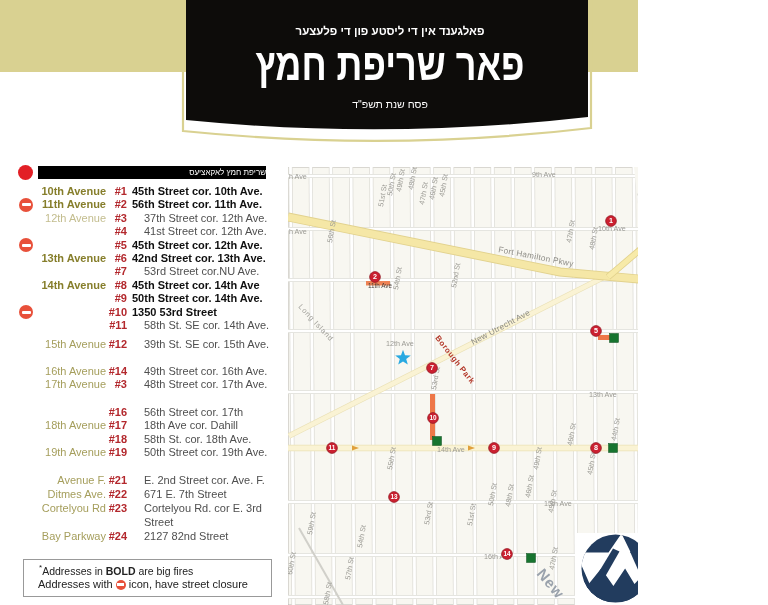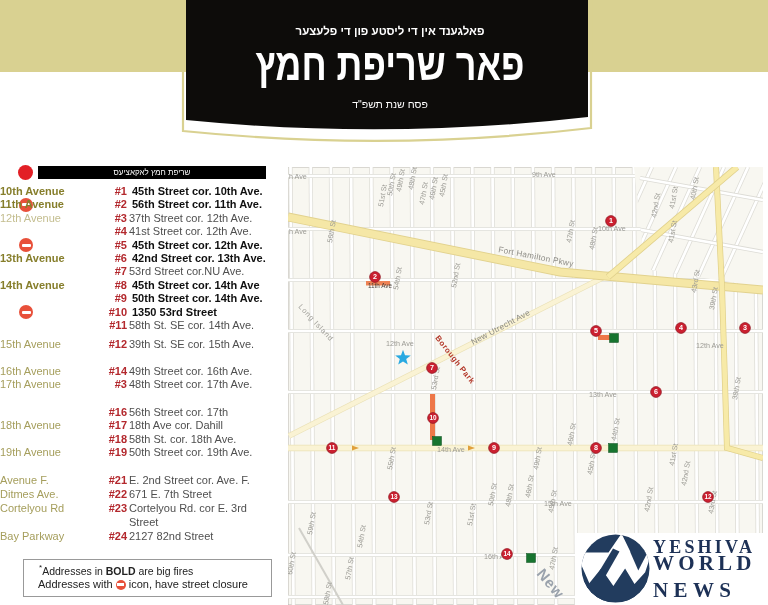--- a/index.html
+++ b/index.html
@@ -1,20 +1,20 @@
 <!DOCTYPE html>
 <html><head><meta charset="utf-8">
 <style>
 html,body{margin:0;padding:0;background:#fff}
-#page{position:relative;width:768px;height:605px;overflow:hidden;font-family:"Liberation Sans",sans-serif;background:#fff}
+#page{position:relative;width:638px;height:605px;overflow:hidden;font-family:"Liberation Sans",sans-serif;background:#fff}
 .lrow{position:absolute;left:0;display:flex;font-size:11px;line-height:13px;white-space:nowrap}
-.avl{display:inline-block;width:106px;text-align:left}
+.avl{display:inline-block;width:106px;text-align:right}
 .num{display:inline-block;width:21px;margin-left:0;text-align:right;color:#b3282d;font-weight:bold}
 .lrow .badr{margin-left:5px;color:#101010;font-weight:bold}
-.lrow .gadr{margin-left:2px;color:#4f4f4f}
+.lrow .gadr{margin-left:17px;color:#4f4f4f}
 .a1{color:#867e2b;font-weight:bold}
 .a2{color:#c3bd8e}
 .a3{color:#a59e5c}
 .noent{position:absolute;left:19px;width:14px;height:14px;background:#e8503a;border-radius:50%}
 .noent .bar{position:absolute;left:2.5px;top:5.5px;width:9px;height:3px;background:#fff;border-radius:1px}
 .ywn{position:absolute;left:653px;font-family:"Liberation Serif",serif;font-weight:bold;color:#1d3156;line-height:20px}
 </style></head>
 <body>
 <div id="page">
 
@@ -26,21 +26,21 @@
 </svg>
 
 <div style="position:absolute;left:190px;top:25px;width:400px;text-align:center;color:#fff;font-size:11.5px;font-weight:bold;direction:rtl">פאלגענד אין די ליסטע פון די פלעצער</div>
 
 <div style="position:absolute;left:190px;top:41px;width:400px;text-align:center;color:#fff;font-size:36px;font-weight:bold;direction:rtl;line-height:40px;transform:scaleY(1.22);transform-origin:top">פאר שריפת חמץ</div>
 
 <div style="position:absolute;left:190px;top:98px;width:400px;text-align:center;color:#fff;font-size:10.5px;direction:rtl">פסח שנת תשפ"ד</div>
 
 <div style="position:absolute;left:18px;top:165px;width:15px;height:15px;border-radius:50%;background:#e21f26"></div>
 
-<div style="position:absolute;left:38px;top:166px;width:228px;height:13px;background:#000;color:#fff;text-align:center;font-size:8px;line-height:13px;direction:rtl">שריפת חמץ לאקאציעס</div>
+<div style="position:absolute;left:38px;top:166px;width:228px;height:13px;background:#000;color:#fff;text-align:right;font-size:8px;line-height:13px;direction:rtl">שריפת חמץ לאקאציעס</div>
 
 <div class="lrow" style="top:185.0px">
       <span class="avl"><span class="a1">10th Avenue</span></span>
       <span class="num">#1</span>
       <span class="badr">45th Street cor. 10th Ave.</span>
     </div>
 
 <div class="noent" style="top:197.9px">
       <span class="bar"></span>
     </div>

